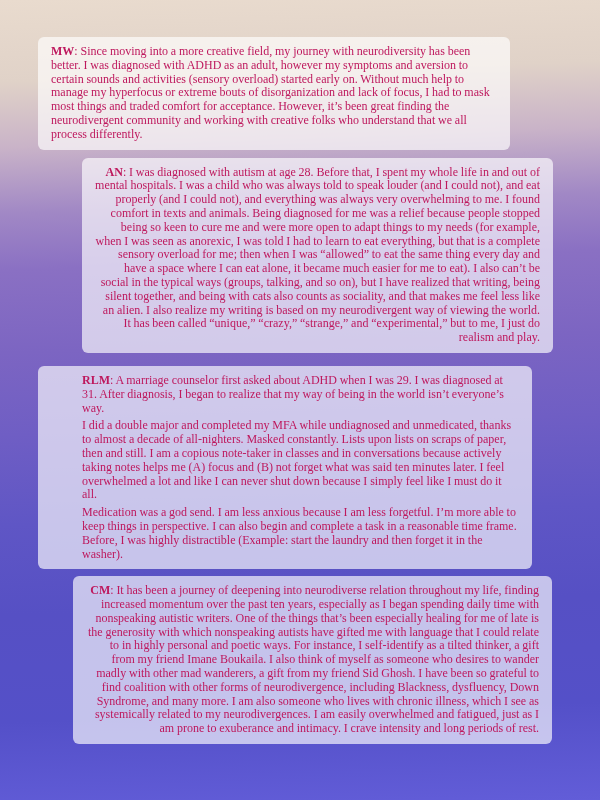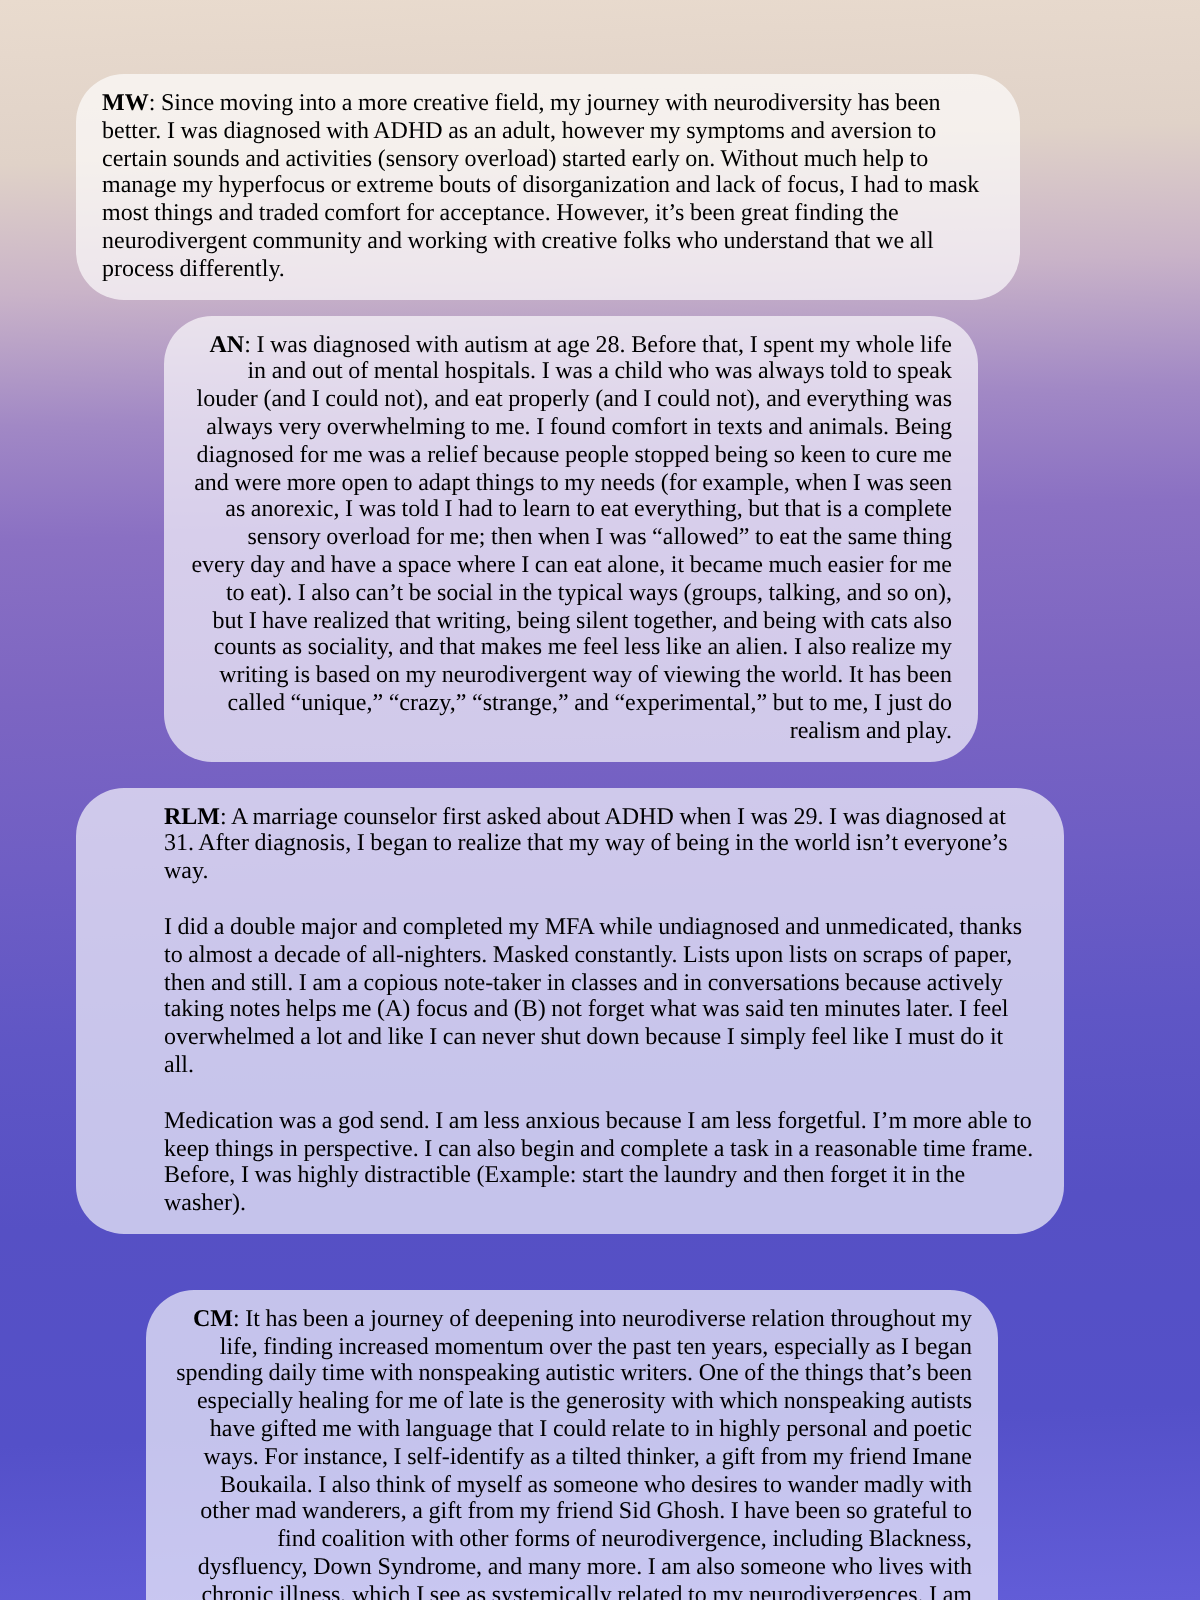--- a/index.html
+++ b/index.html
@@ -20,39 +20,39 @@
       #6f5ec4 53%,
       #5f56c5 64%,
       #5650c4 75%,
       #5450c8 88%,
       #625dd8 100%);
     font-family: "Liberation Serif", "DejaVu Serif", serif;
   }
   .bubble {
     box-sizing: border-box;
     background: rgba(255, 255, 255, 0.66);
-    border-radius: 24px;
+    border-radius: 6px;
     padding: 8px 13px;
     font-size: 12px;
     line-height: 1.15;
-    color: #000000;
+    color: #be185d;
     word-spacing: -0.2px;
   }
   .bubble p {
     margin: 0;
   }
   .bubble p + p {
-    margin-top: 14px;
+    margin-top: 4px;
   }
   .align-left  { text-align: left; }
   .align-right { text-align: right; }
   #bubble-mw  { width: 472px; margin: 37px 0 0 38px; }
-  #bubble-an  { width: 407px; margin: 8px  0 0 82px; }
+  #bubble-an  { width: 471px; margin: 8px  0 0 82px; }
   #bubble-rlm { width: 494px; margin: 13px 0 0 38px; padding-left: 44px; }
-  #bubble-cm  { width: 426px; margin: 28px 0 0 73px; }
+  #bubble-cm  { width: 479px; margin: 7px 0 0 73px; }
   strong.initials { font-weight: bold; }
 </style>
 </head>
 <body>
 
 <section id="bubble-mw" class="bubble align-left">
   <p><strong class="initials">MW</strong><span>: </span><span>Since moving into a more creative field, my journey with neurodiversity has been better. I was diagnosed with ADHD as an adult, however my symptoms and aversion to certain sounds and activities (sensory overload) started early on. Without much help to manage my hyperfocus or extreme bouts of disorganization and lack of focus, I had to mask most things and traded comfort for acceptance. However, it’s been great finding the neurodivergent community and working with creative folks who understand that we all process differently.</span></p>
 </section>
 
 <section id="bubble-an" class="bubble align-right">

